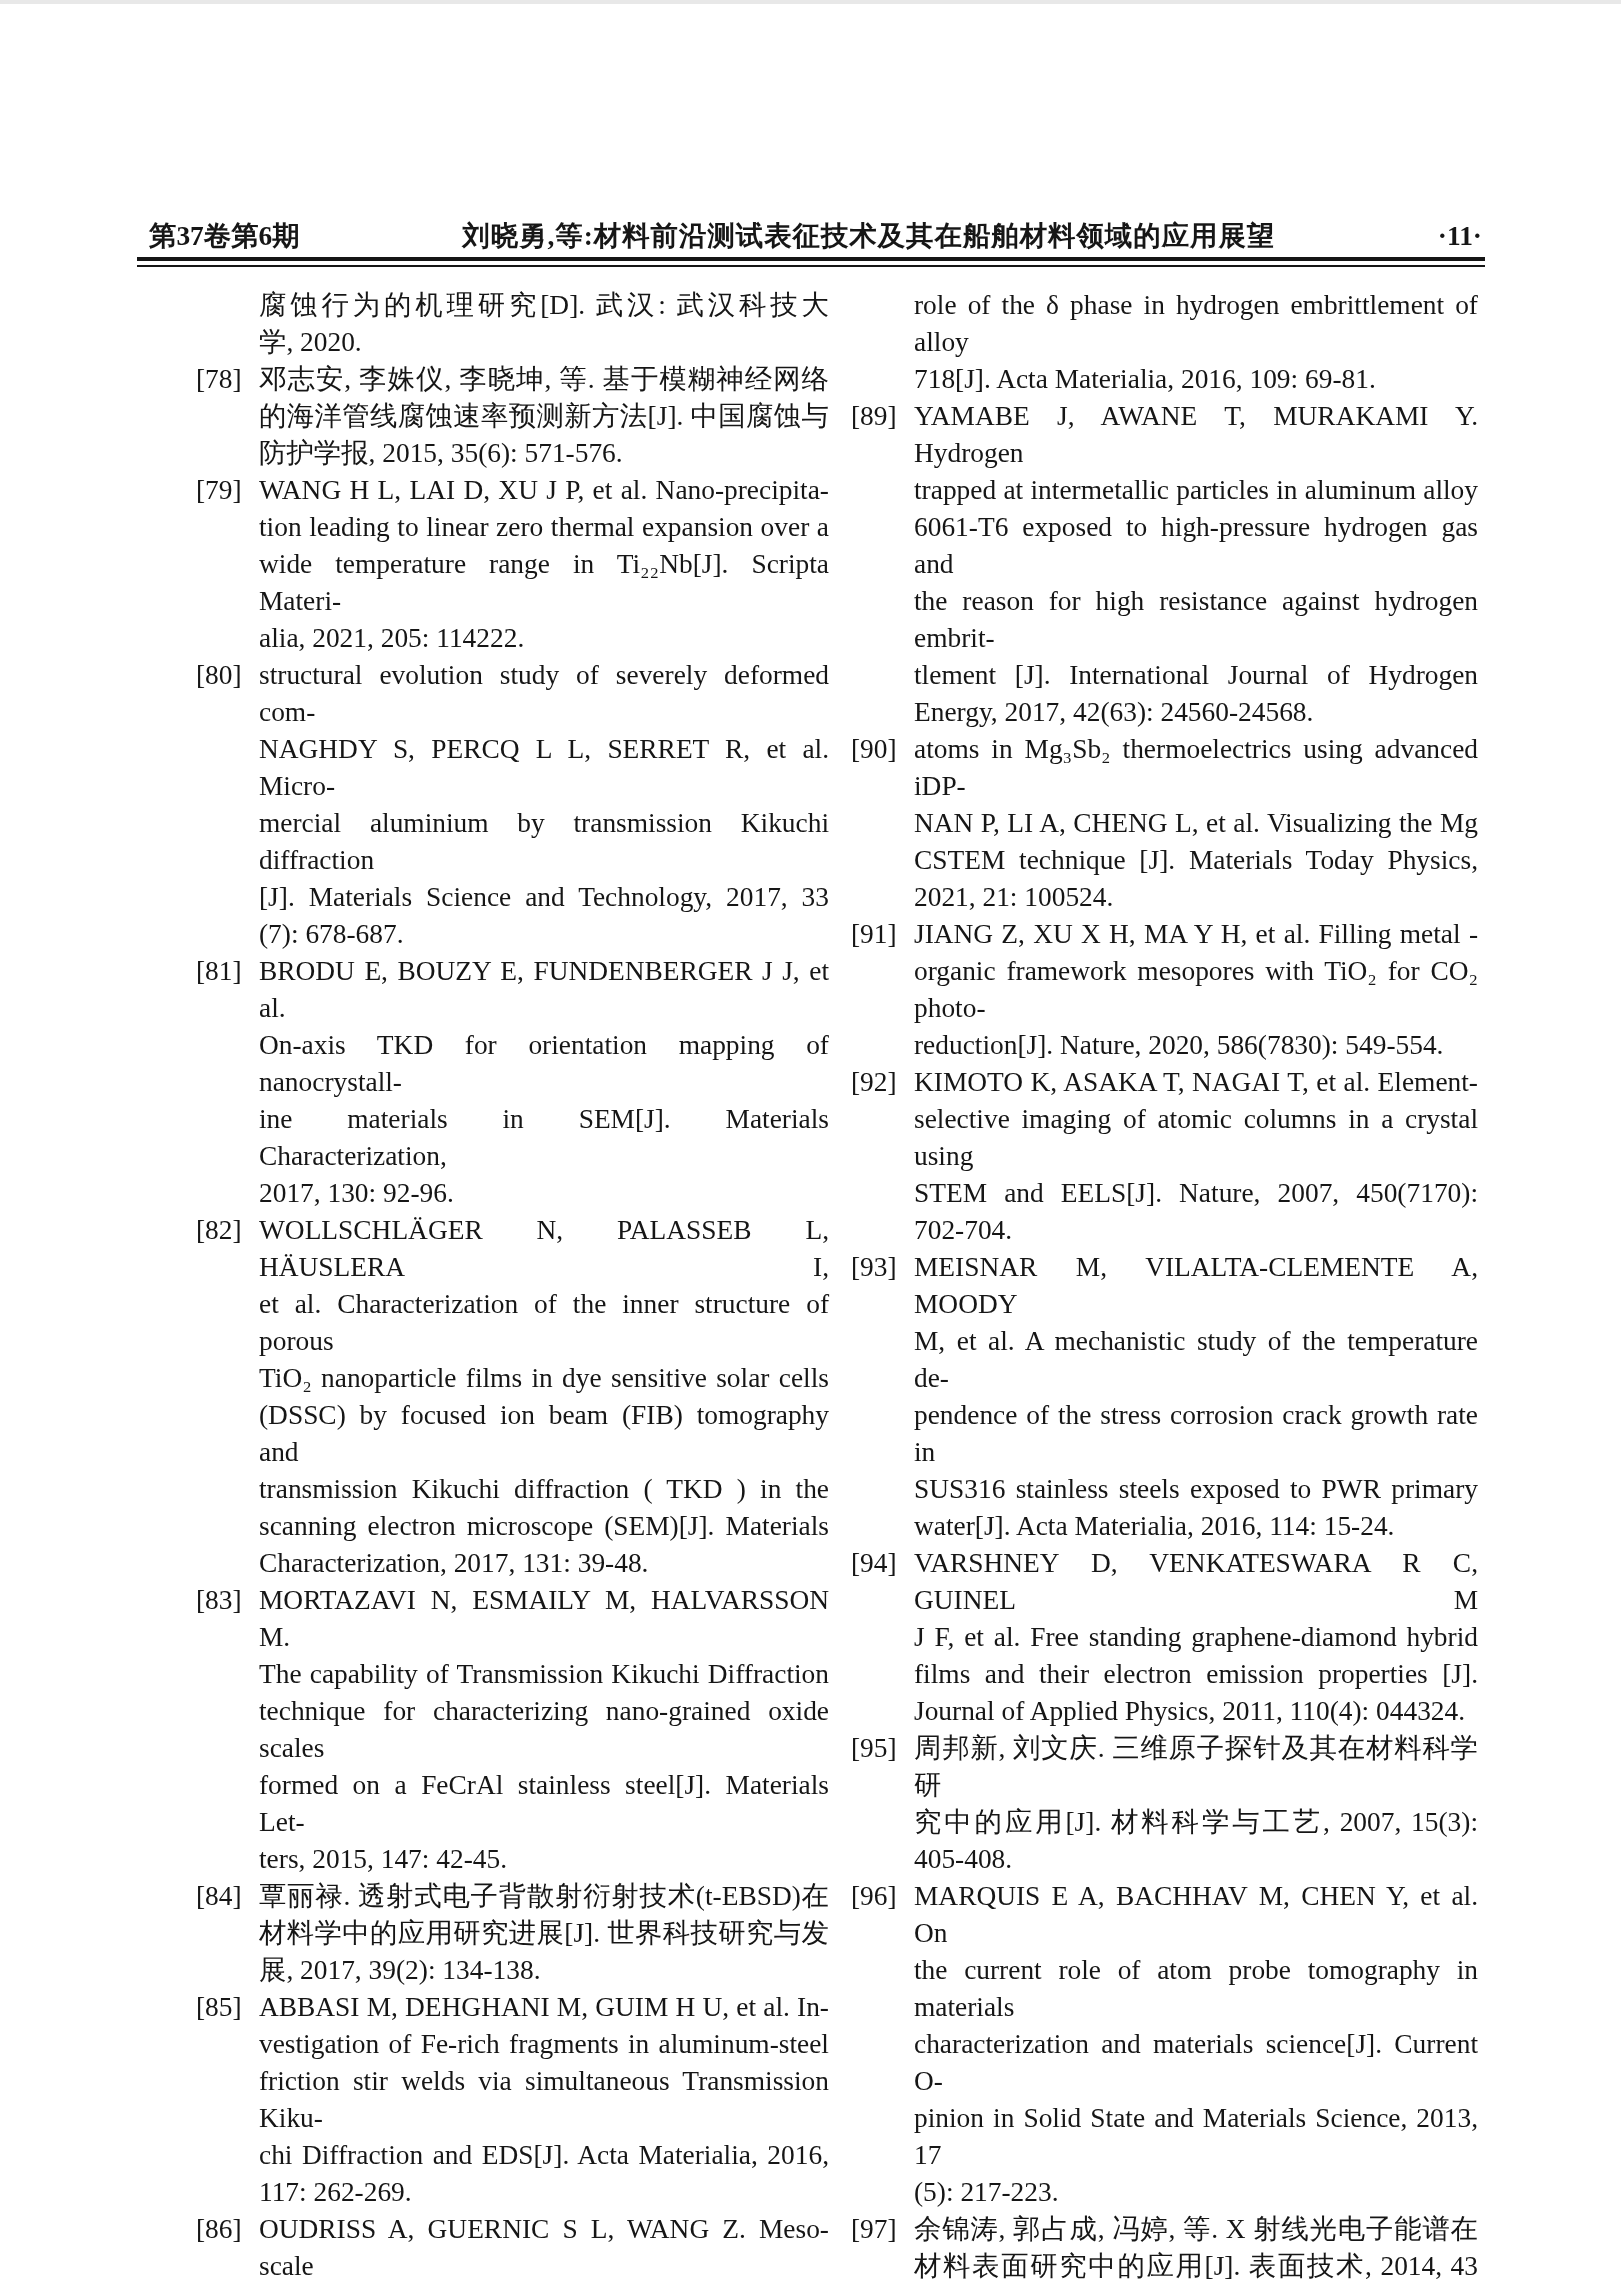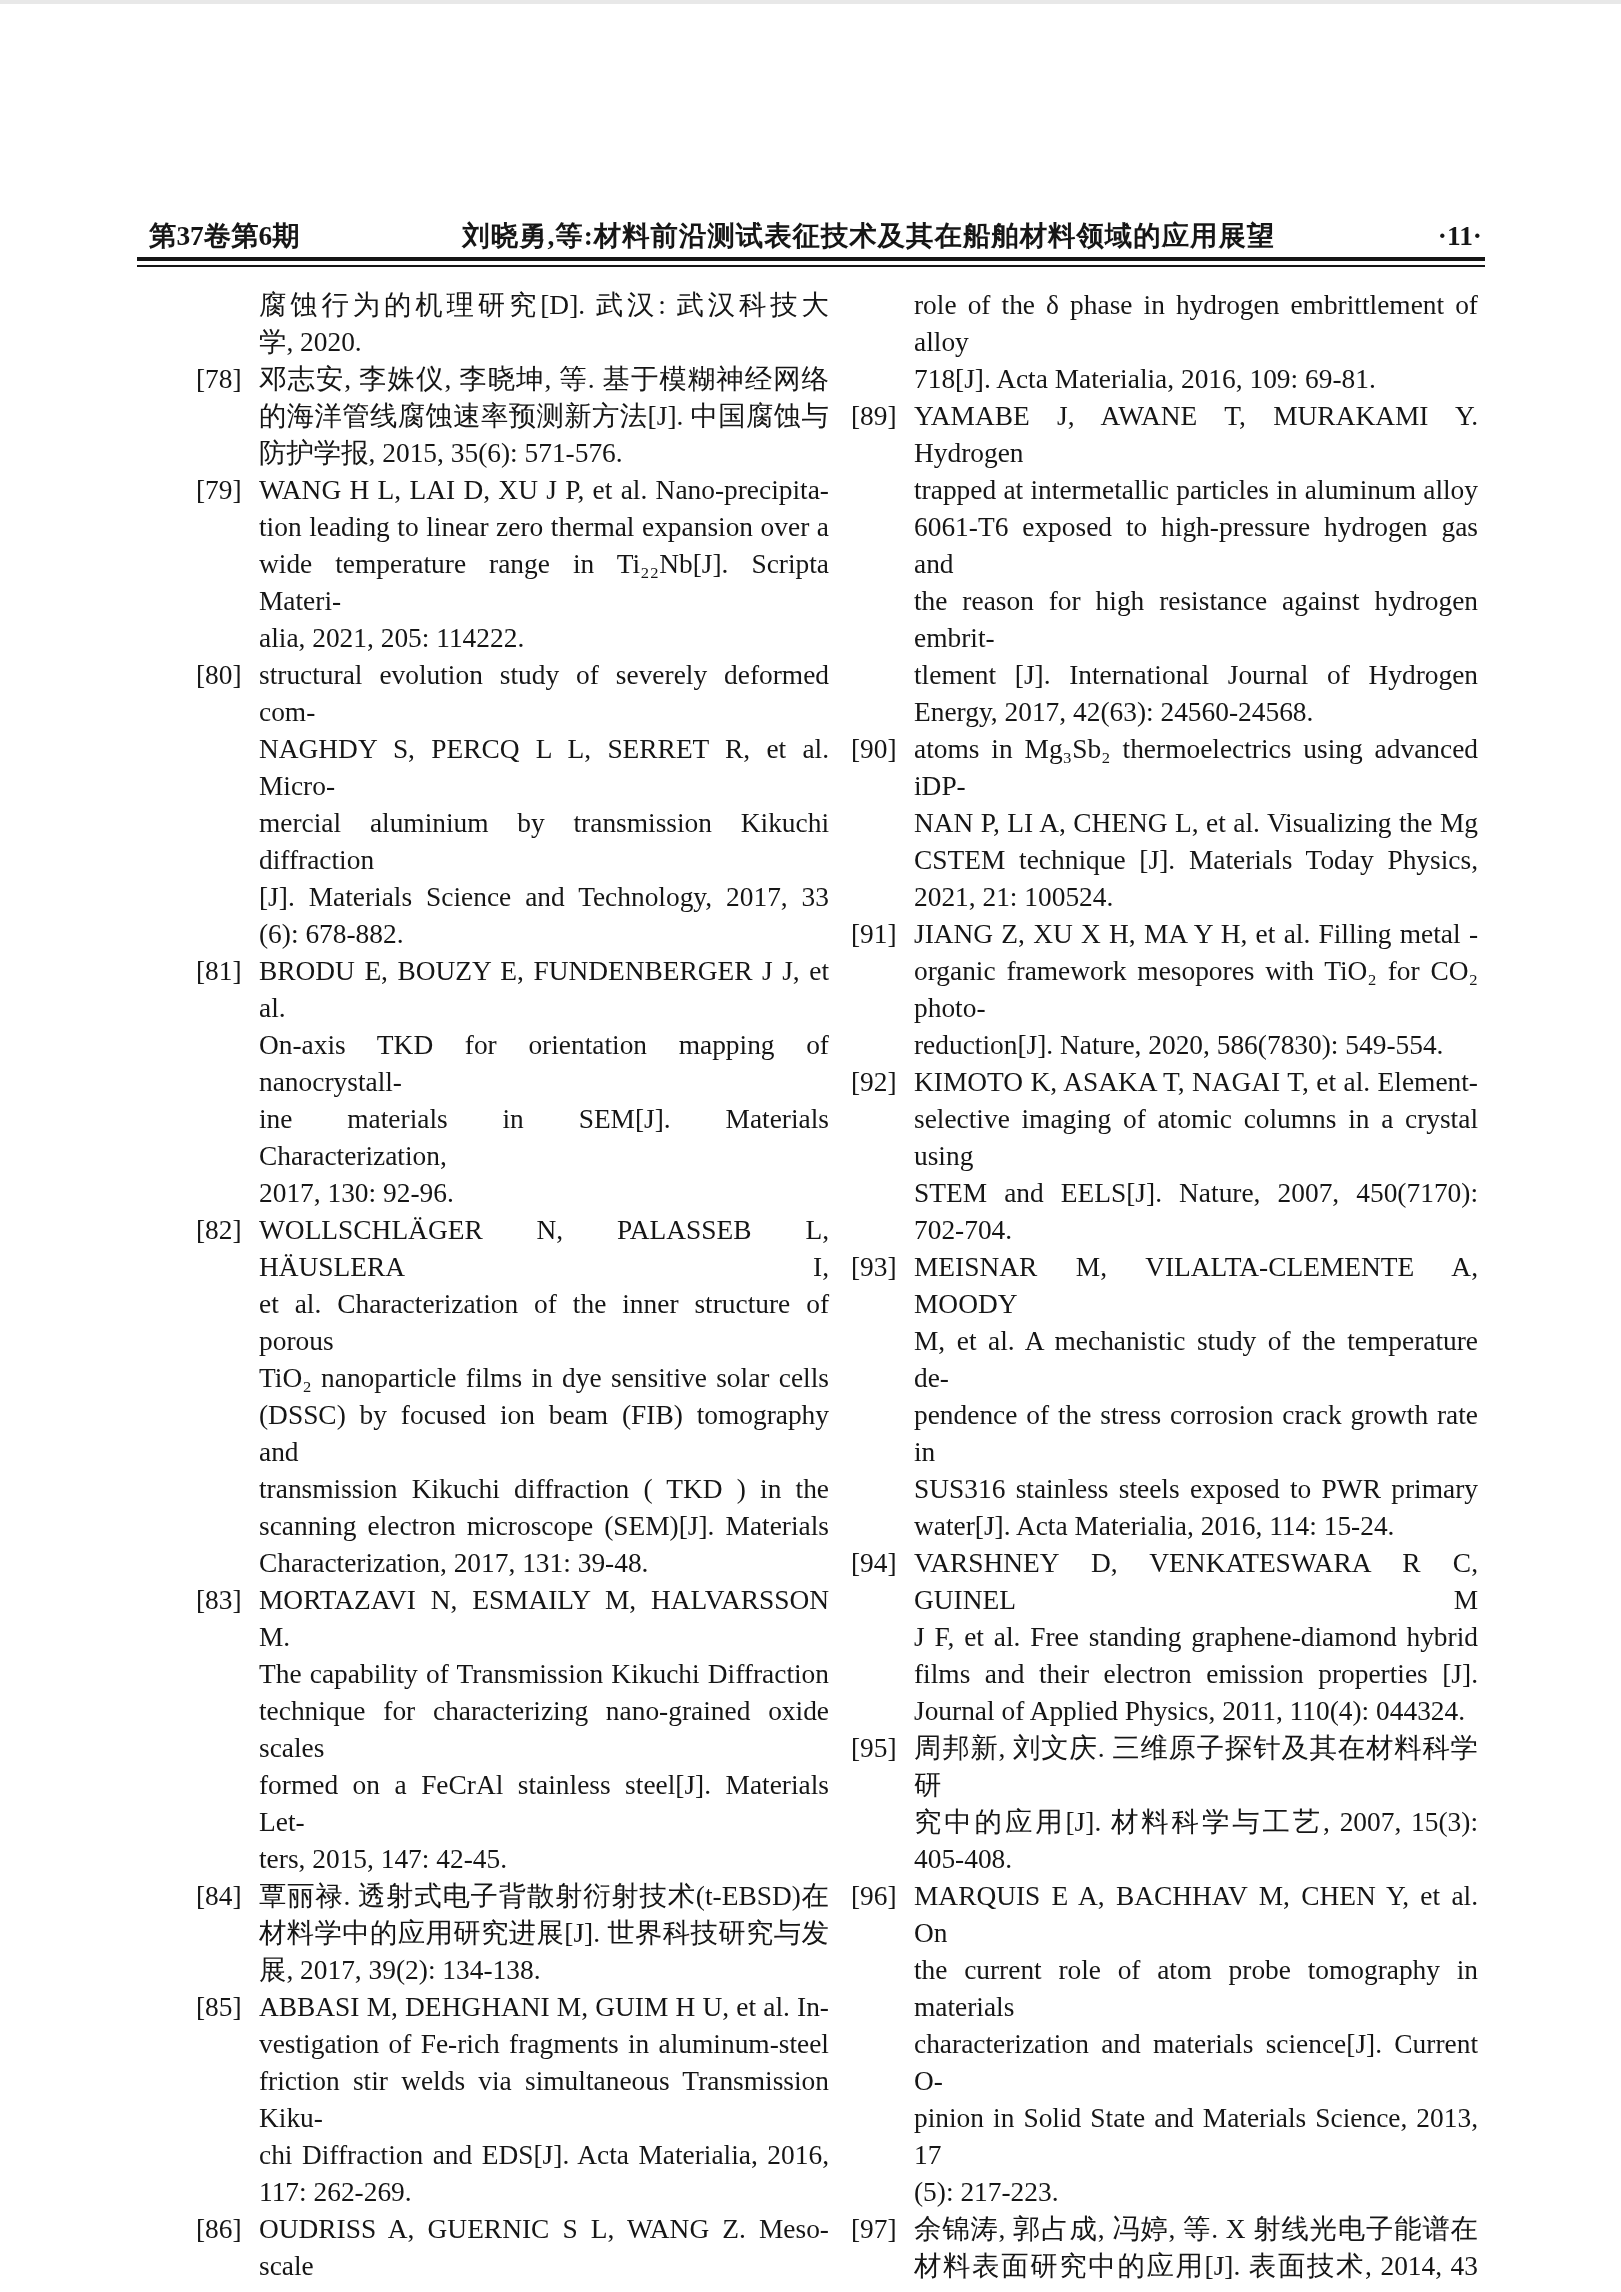--- a/index.html
+++ b/index.html
@@ -68,21 +68,21 @@
         <div class="line">tion leading to linear zero thermal expansion over a</div>
         <div class="line">wide temperature range in Ti₂₂Nb[J]. Scripta Materi-</div>
         <div class="line final">alia, 2021, 205: 114222.</div>
       </div>
       <div class="ref">
         <span class="num">[80]</span>
         <div class="line">structural evolution study of severely deformed com-</div>
         <div class="line">NAGHDY S, PERCQ L L, SERRET R, et al. Micro-</div>
         <div class="line">mercial aluminium by transmission Kikuchi diffraction</div>
         <div class="line">[J]. Materials Science and Technology, 2017, 33</div>
-        <div class="line final">(6): 678-882.</div>
+        <div class="line final">(7): 678-687.</div>
       </div>
       <div class="ref">
         <span class="num">[81]</span>
         <div class="line">BRODU E, BOUZY E, FUNDENBERGER J J, et al.</div>
         <div class="line">On-axis TKD for orientation mapping of nanocrystall-</div>
         <div class="line">ine materials in SEM[J]. Materials Characterization,</div>
         <div class="line final">2017, 130: 92-96.</div>
       </div>
       <div class="ref">
         <span class="num">[82]</span>

